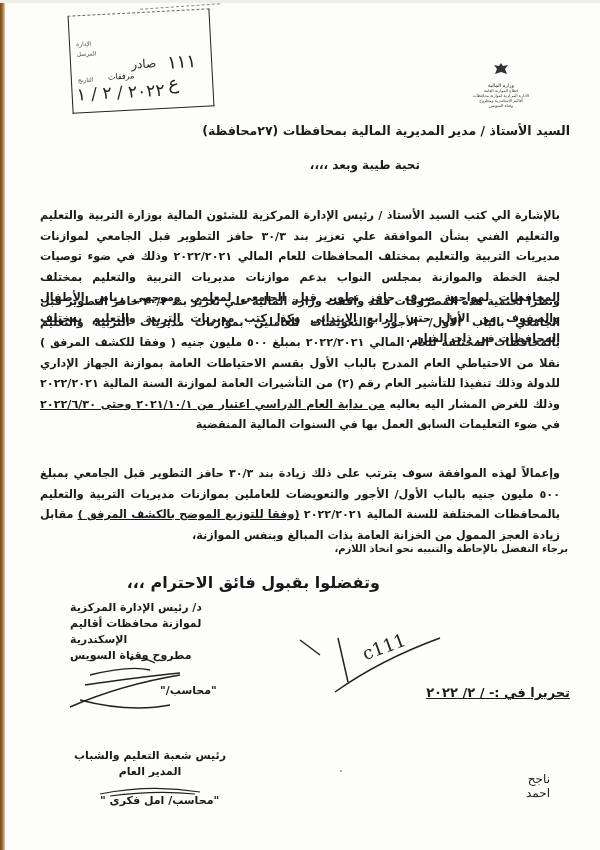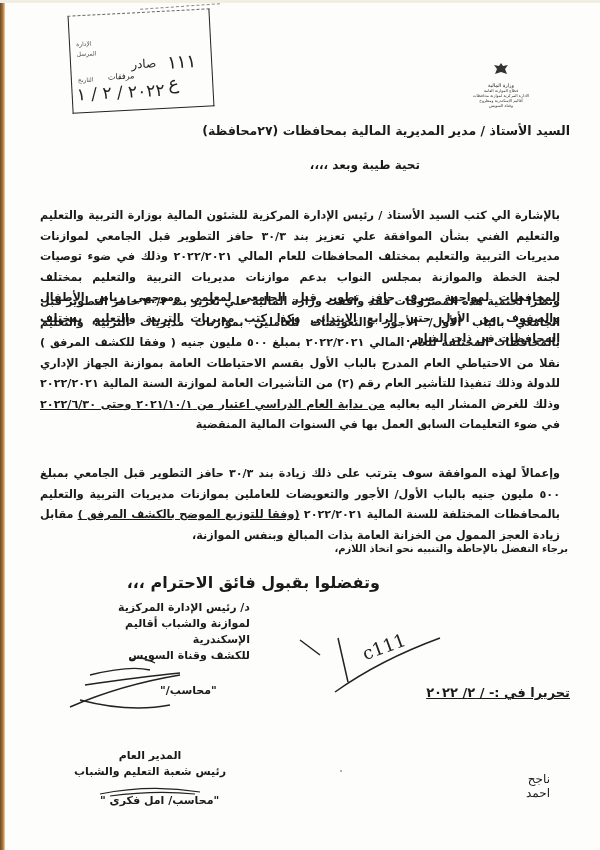--- a/index.html
+++ b/index.html
@@ -39,21 +39,21 @@
 
   .para { position:absolute; right:40px; width:520px; font-size:11.2px; font-weight:bold; line-height:20.5px; text-align:justify; text-align-last:right; }
   .p1 { top:166px;margin-top:40px; }
   .p2 { top:292px; }
   .p3 { top:464px; }
   .ul { text-decoration:underline; }
 
   .closing1 { position:absolute; right:32px; top:543px; font-size:10px; font-weight:bold; }
   .closing2 { position:absolute; right:220px; top:573px; font-size:16px; font-weight:bold; }
 
-  .sig1 { position:absolute; left:70px; top:600px; width:180px; text-align:right; font-size:11px; font-weight:bold; line-height:16px; }
+  .sig1 { position:absolute; left:70px; top:600px; width:180px; text-align:left; font-size:11px; font-weight:bold; line-height:16px; }
   .sig1-mark { position:absolute; left:60px; top:655px; width:180px; height:60px; }
   .sig1-name { position:absolute; left:160px; top:684px; font-size:11px; font-weight:bold; direction:rtl; }
 
   .handnum { position:absolute; left:290px; top:620px; width:160px; height:80px; }
 
   .date { position:absolute; right:30px; top:685px; font-size:13px; font-weight:bold; text-decoration:underline; direction:rtl; }
 
   .copy { position:absolute; right:40px; top:712px; width:400px; font-size:11.5px; font-weight:bold; line-height:17px; }
 
   .sig2 { position:absolute; left:60px; top:748px; width:180px; text-align:center; font-size:11px; font-weight:bold; line-height:16px; }
@@ -98,41 +98,41 @@
 
 <div class="para p2 rtl"><span>ونظرا لحتمية هذه المصروفات فقد وافقت وزارة المالية علي تعزيز بند ٣٠/٣ حافز التطوير قبل الجامعي بالباب الأول/ الأجور والتعويضات للعاملين بموازنات مديريات التربية والتعليم بالمحافظات المختلفة للعام المالي ٢٠٢٢/٢٠٢١ بمبلغ ٥٠٠ مليون جنيه ( وفقا للكشف المرفق ) نقلا من الاحتياطي العام المدرج بالباب الأول بقسم الاحتياطات العامة بموازنة الجهاز الإداري للدولة وذلك تنفيذا للتأشير العام رقم (٢) من التأشيرات العامة لموازنة السنة المالية ٢٠٢٢/٢٠٢١ وذلك للغرض المشار اليه بعاليه </span><span class="ul">من بداية العام الدراسي اعتبار من ٢٠٢١/١٠/١ وحتى ٢٠٢٢/٦/٣٠</span><span> في ضوء التعليمات السابق العمل بها في السنوات المالية المنقضية</span></div>
 
 <div class="para p3 rtl"><span>وإعمالاً لهذه الموافقة سوف يترتب على ذلك زيادة بند ٣٠/٣ حافز التطوير قبل الجامعي بمبلغ ٥٠٠ مليون جنيه بالباب الأول/ الأجور والتعويضات للعاملين بموازنات مديريات التربية والتعليم بالمحافظات المختلفة للسنة المالية ٢٠٢٢/٢٠٢١ </span><span class="ul">(وفقا للتوزيع الموضح بالكشف المرفق )</span><span> مقابل زيادة العجز الممول من الخزانة العامة بذات المبالغ وبنفس الموازنة،</span></div>
 
 <div class="closing1 rtl">برجاء التفضل بالإحاطة والتنبيه نحو اتخاذ اللازم،</div>
 <div class="closing2 rtl">وتفضلوا بقبول فائق الاحترام ،،،</div>
 
 <div class="sig1 rtl">
   <div>د/ رئيس الإدارة المركزية</div>
-  <div>لموازنة والشباب أقاليم الإسكندرية</div>
-  <div>للكشف وقناة السويس</div>
+  <div>لموازنة محافظات أقاليم الإسكندرية</div>
+  <div>مطروح وقناة السويس</div>
 </div>
 <svg class="sig1-mark" viewBox="0 0 180 60">
   <path d="M30 20 Q70 10 90 15 M25 30 Q80 22 120 18 M10 52 Q60 30 120 20 M20 45 Q70 58 110 50 M70 5 Q80 0 95 8" stroke="#222" stroke-width="1.4" fill="none"></path>
 </svg>
 <div class="sig1-name">"محاسب/"</div>
 
 <svg class="handnum" viewBox="0 0 160 80">
   <path d="M10 20 L30 35 M48 18 L58 62 M45 72 Q90 40 150 18" stroke="#222" stroke-width="1.5" fill="none"></path>
   <text x="72" y="38" font-size="18" fill="#222" font-family="DejaVu Serif, serif" transform="rotate(-20 80 30)">c111</text>
 </svg>
 
 <div class="date">تحريرا في :- / ٢/ ٢٠٢٢</div>
 
 <div class="copy rtl">
 </div>
 
 <div class="sig2 rtl">
+  <div>رئيس شعبة التعليم والشباب</div>
   <div>المدير العام</div>
-  <div>رئيس شعبة التعليم والشباب</div>
 </div>
 <svg class="sig2-mark" viewBox="0 0 110 16">
   <path d="M5 12 Q55 2 105 10 M15 14 Q60 8 100 12" stroke="#222" stroke-width="1.2" fill="none"></path>
 </svg>
 <div class="sig2-name">"محاسب/ امل فكرى "</div>
 
 <div class="dot"></div>
 
 <div class="initials rtl">
   <div style="font-family:'DejaVu Serif',serif;font-size:12px;">ناجح</div>

